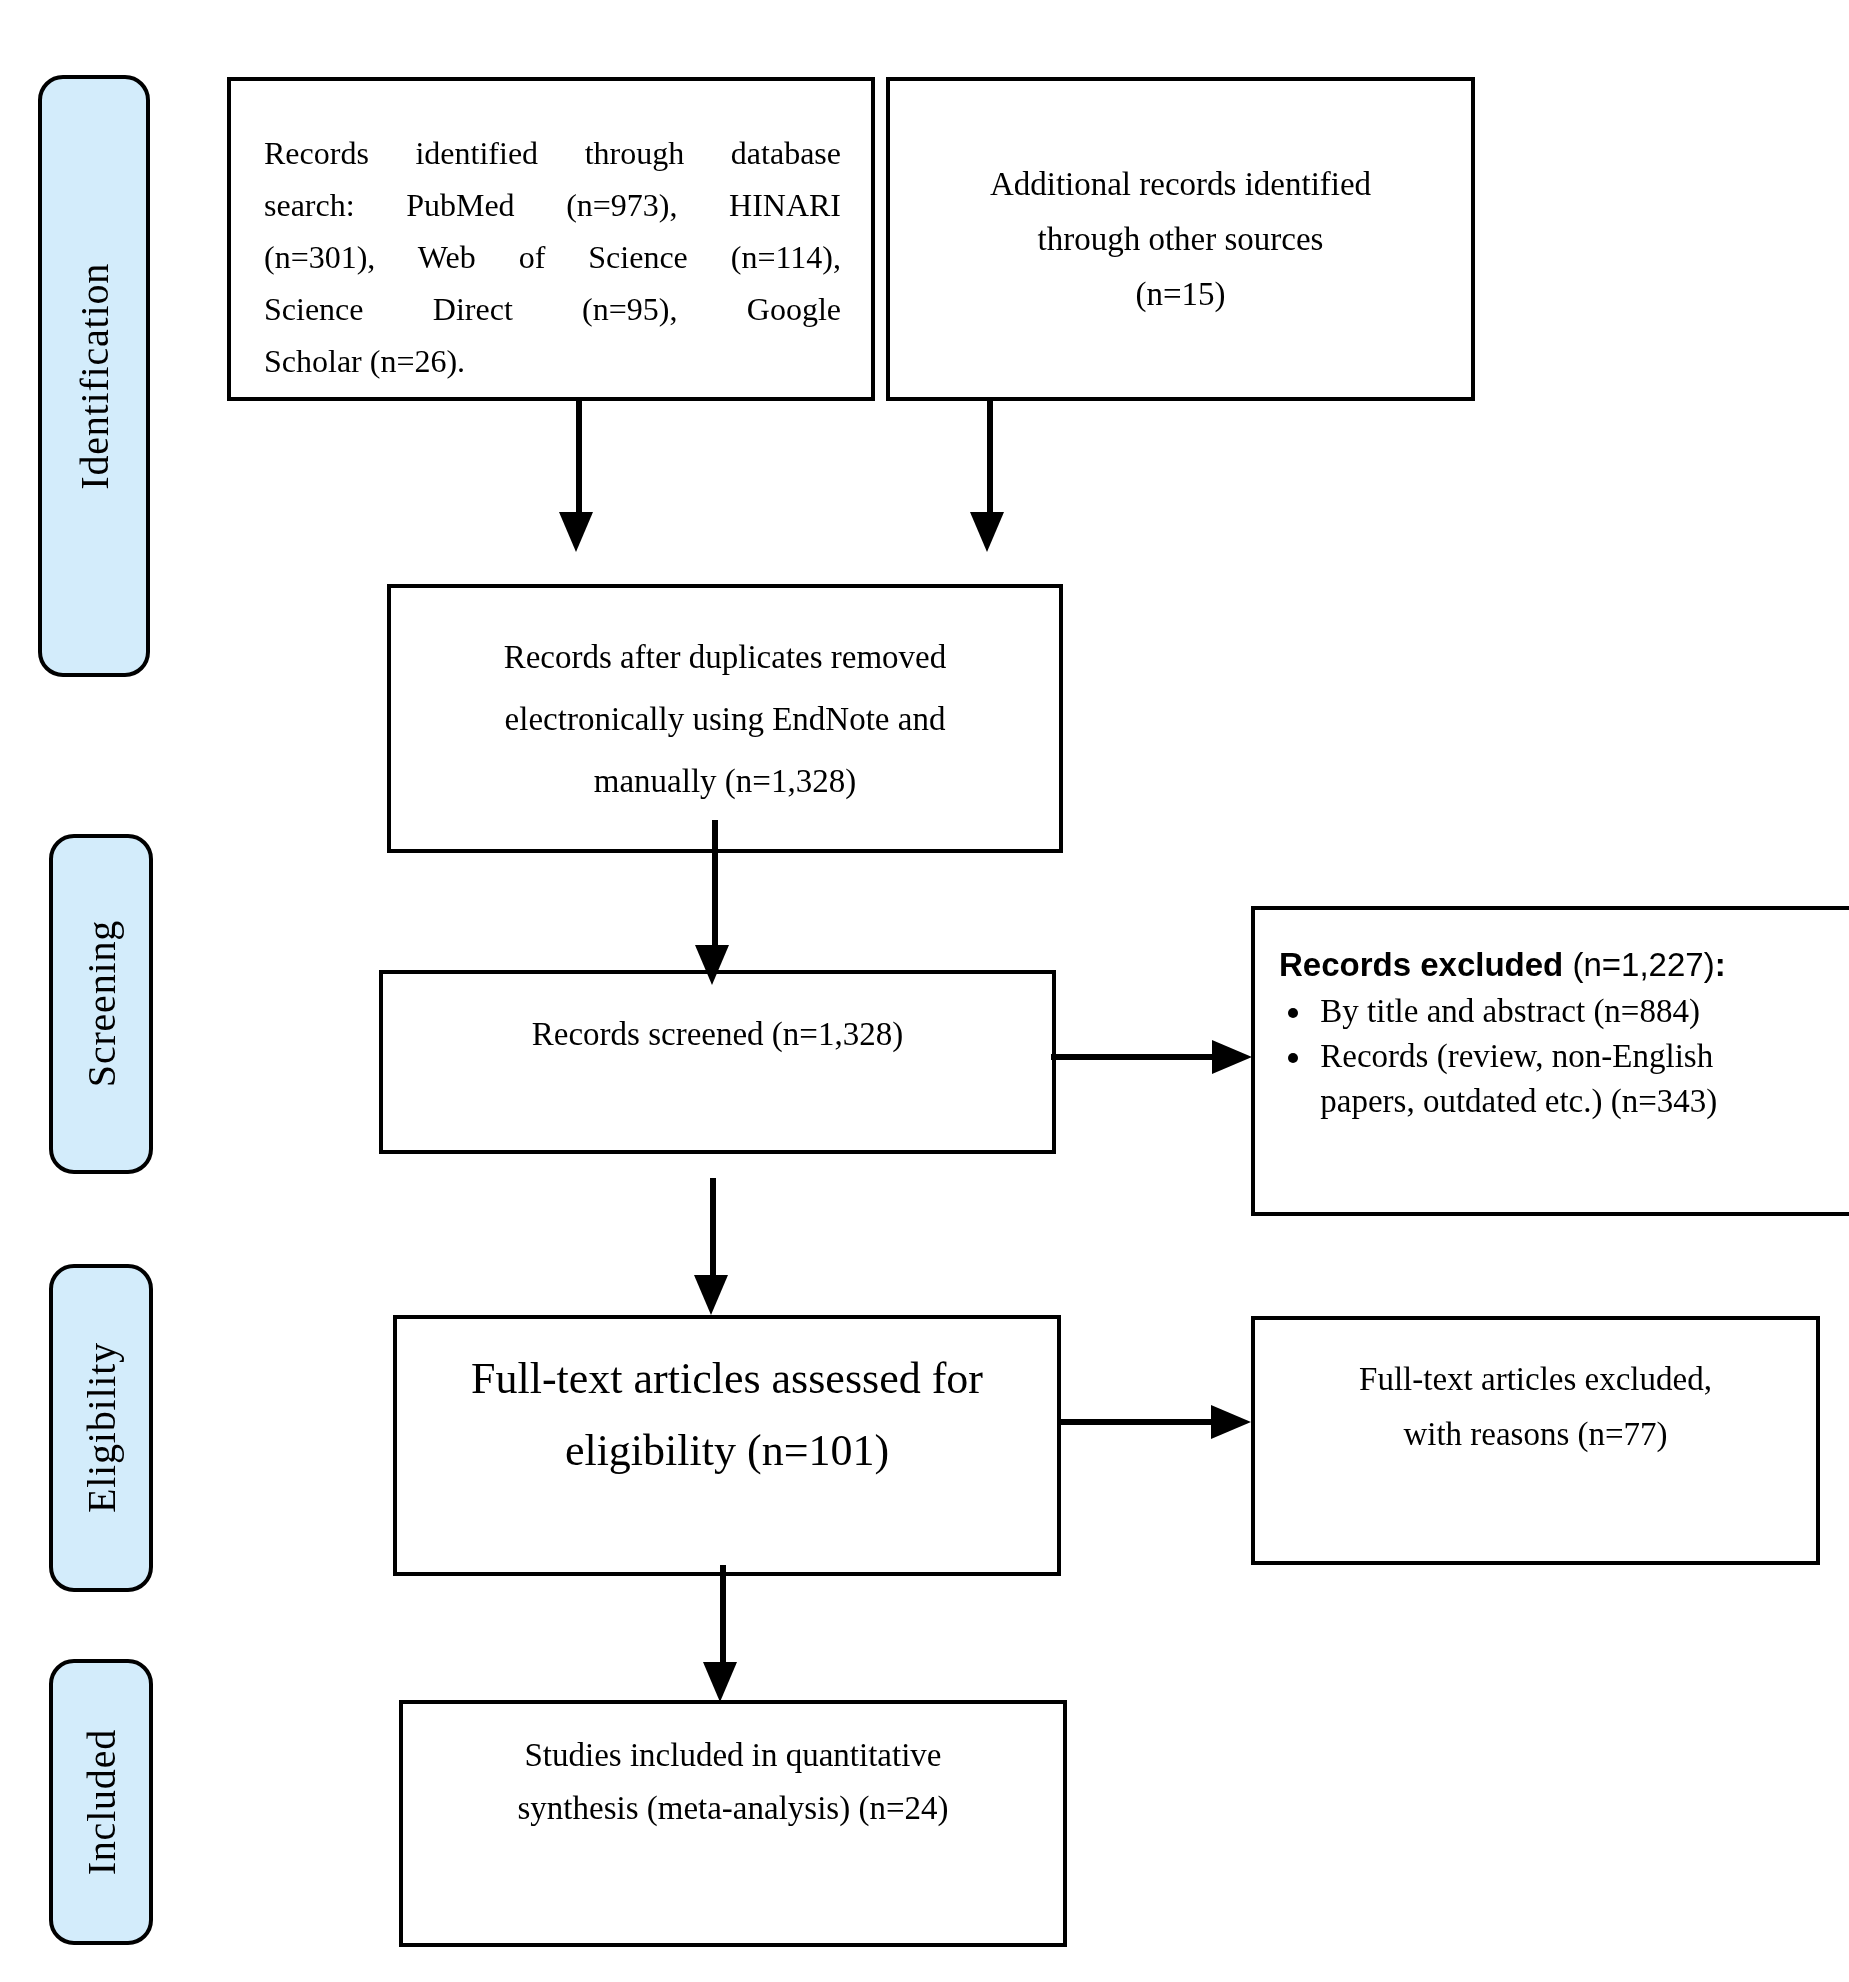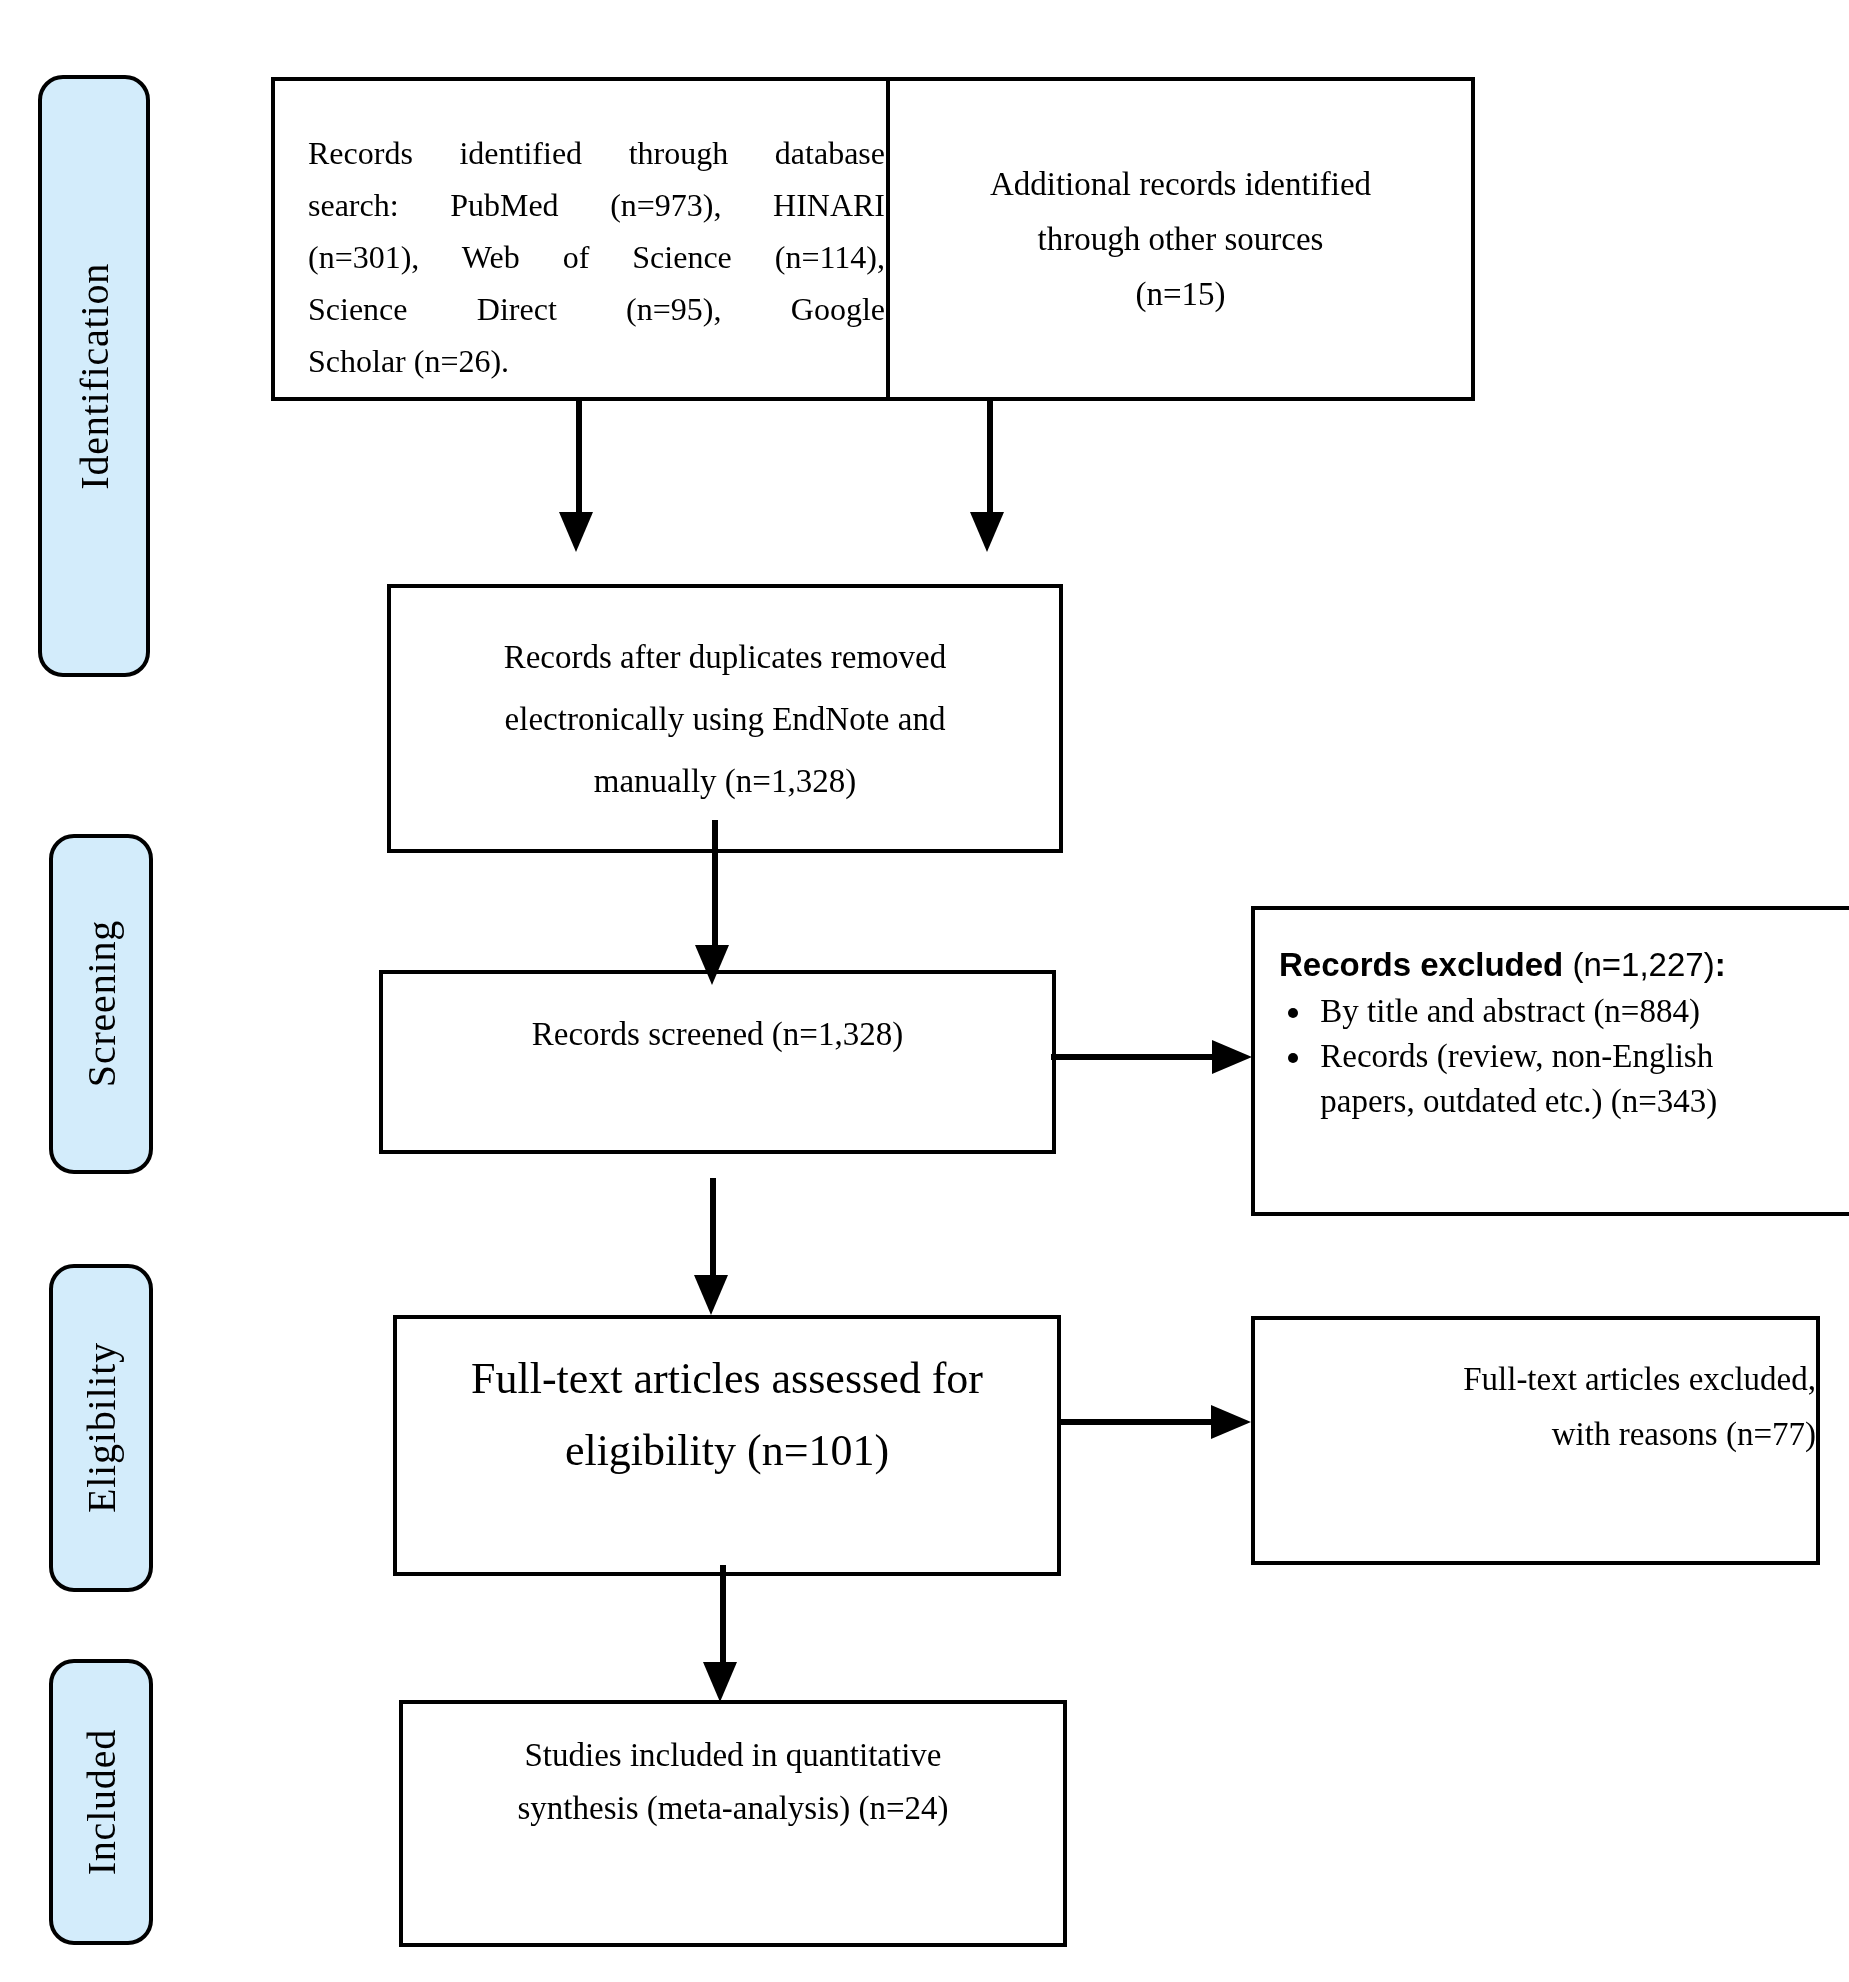--- a/index.html
+++ b/index.html
@@ -15,21 +15,21 @@
   .stage{position:absolute;background:var(--stage-fill);border:4px solid var(--line);
          border-radius:25px;display:flex;align-items:center;justify-content:center;box-sizing:border-box;}
   .stage span{writing-mode:vertical-rl;transform:rotate(180deg);
               font-size:40px;letter-spacing:0.8px;white-space:nowrap;}
 
   
   .fbox{position:absolute;background:var(--box-fill);border:4px solid var(--line);box-sizing:border-box;}
   .thick{border-width:4.7px;}
 
   .b-identified{left:227px;top:77px;width:648px;height:324px;padding:46px 30px 0 33px;
-                font-size:32px;line-height:52px;margin-left:44px;}
+                font-size:32px;line-height:52px;}
   .b-identified .jline{text-align:justify;text-align-last:justify;}
   .b-identified .jline.last{text-align-last:left;}
 
   .b-additional{left:886px;top:77px;width:589px;height:324px;display:flex;flex-direction:column;
                 justify-content:center;text-align:center;font-size:33px;line-height:55px;}
 
   .b-dedup{left:387px;top:553px;width:676px;height:269px;display:flex;flex-direction:column;
            justify-content:center;text-align:center;font-size:33px;line-height:62px;margin-top:31px;}
 
   .b-screened{left:379px;top:970px;width:677px;height:184px;padding-top:41px;
@@ -39,21 +39,21 @@
               font-size:33px;line-height:45px;}
   .b-excluded .hd{font-family:"Liberation Sans", sans-serif;font-size:33px;}
   .b-excluded .hd .bold{font-weight:bold;}
   .b-excluded ul{margin:1.6px 0 0 0;padding:0 0 0 35px;list-style:disc;}
   .b-excluded li{max-width:490px;padding-left:6.3px;}
 
   .b-fulltext{left:393px;top:1315px;width:668px;height:261px;padding-top:24px;
               text-align:center;font-size:44px;line-height:72px;}
 
   .b-ftexcl{left:1251px;top:1316px;width:569px;height:249px;padding-top:32px;
-            text-align:right;font-size:33px;line-height:55px;}
+            text-align:center;font-size:33px;line-height:55px;}
 
   .b-included{left:399px;top:1700px;width:668px;height:247px;padding-top:25px;
               text-align:center;font-size:33px;line-height:53px;}
 
   
   .vline{position:absolute;width:5.5px;background:var(--line);}
   .hline{position:absolute;height:5.5px;background:var(--line);}
   .head-down{position:absolute;width:0;height:0;
              border-left:17.4px solid transparent;border-right:17.4px solid transparent;
              border-top:40px solid var(--line);}

